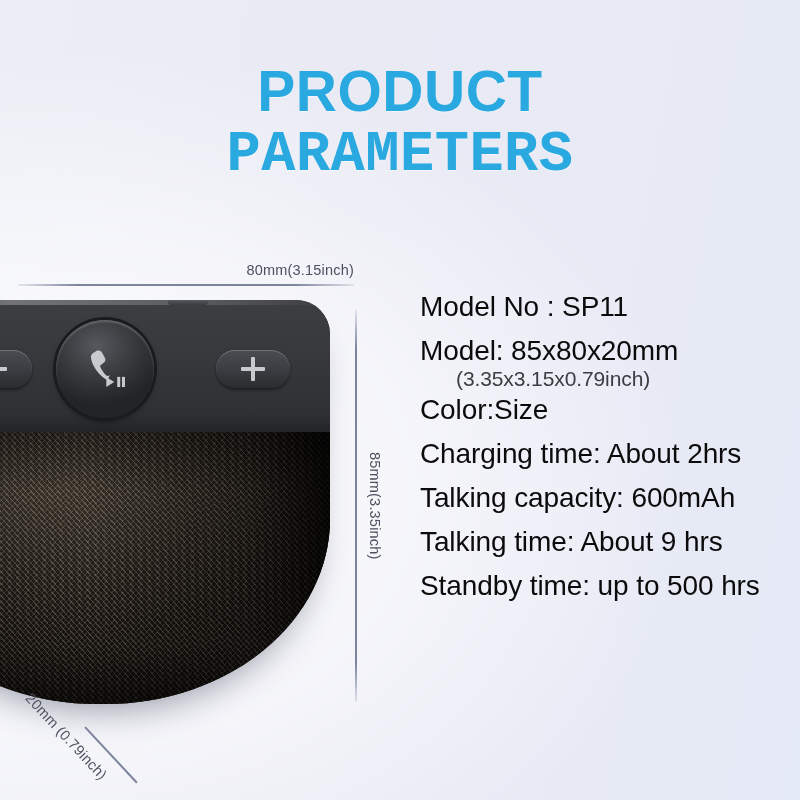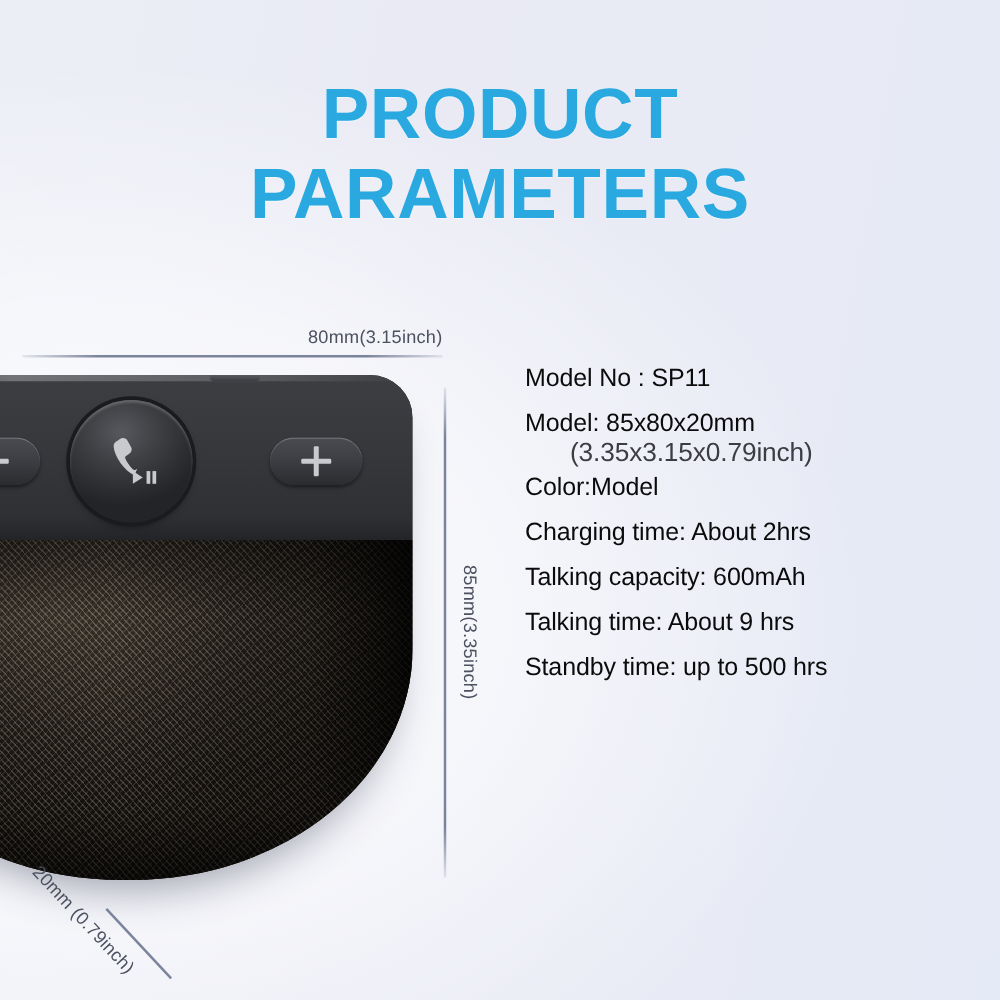--- a/index.html
+++ b/index.html
@@ -27,21 +27,21 @@
     line-height:1.02;
     letter-spacing:0.5px;
   }
   #title-block .tline {
     display:block;
     color:#2aa9e0;
     font-weight:bold;
     font-size:57px;
     text-shadow:0 1px 0 rgba(255,255,255,0.5);
   }
-  #title-block .tline.l2 { font-size:57px; margin-top:6px; }
+  #title-block .tline.l2 { font-size:57px; margin-top:6px;font-family:Liberation Mono, monospace; }
 
   
   #device-stage {
     position:absolute;
     left:-128px; top:300px;
     width:470px; height:410px;
   }
 
   #device-glow {
     position:absolute;
@@ -189,21 +189,21 @@
   }
 
   
   #spec-list {
     position:absolute;
     left:420px; top:293px;
     width:372px;
   }
   .spec-line {
     display:block;
-    font-size:20px;
+    font-size:28px;
     color:#0b0b0c;
     line-height:1.0;
     margin-bottom:16px;
     white-space:nowrap;
     letter-spacing:-0.1px;
   }
   .spec-line.tight { margin-bottom:2px; }
   .spec-sub {
     display:block;
     font-size:21px;
@@ -274,21 +274,21 @@
     <span class="dim-rule-d"></span>
   </div>
 
   <div id="spec-list">
 
     <span class="spec-line">Model No : SP11</span>
 
     <span class="spec-line tight">Model: 85x80x20mm</span>
     <span class="spec-sub">(3.35x3.15x0.79inch)</span>
 
-    <span class="spec-line">Color:Model</span>
+    <span class="spec-line">Color:Size</span>
     <span class="spec-line">Charging time: About 2hrs</span>
     <span class="spec-line">Talking capacity: 600mAh</span>
     <span class="spec-line">Talking time: About 9 hrs</span>
     <span class="spec-line">Standby time: up to 500 hrs</span>
 
   </div>
 
 </div>
 
 </body></html>

